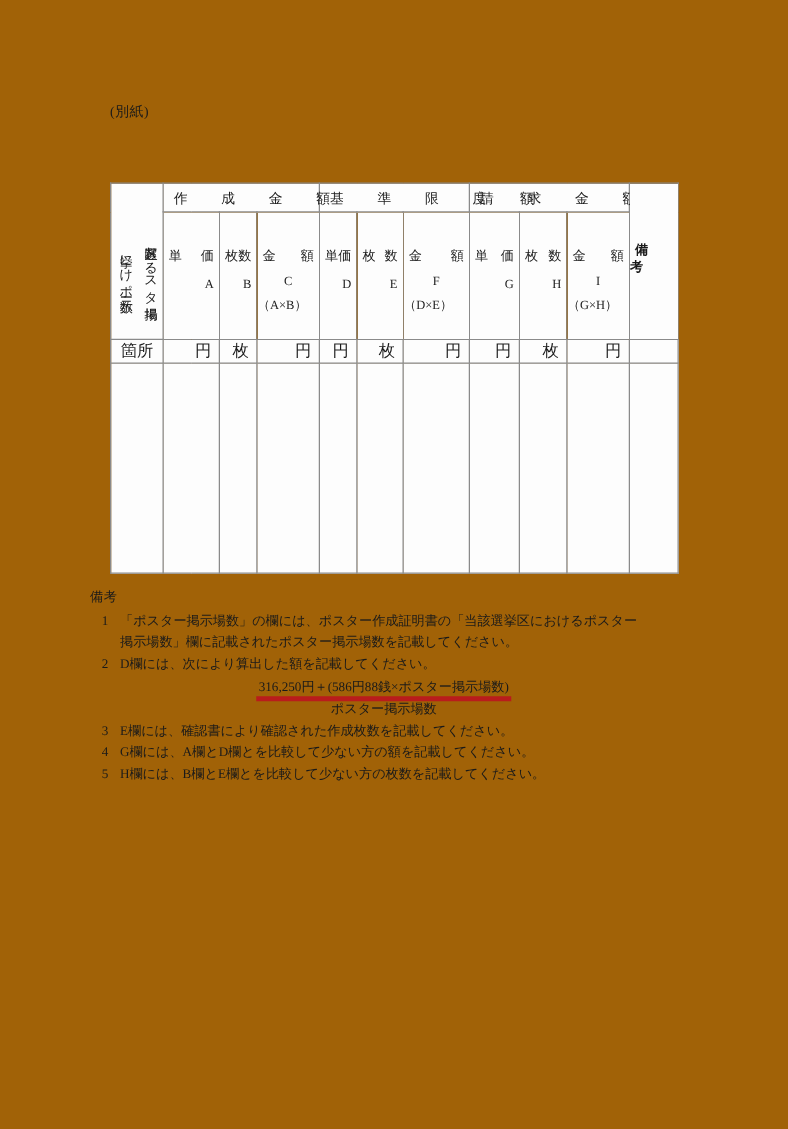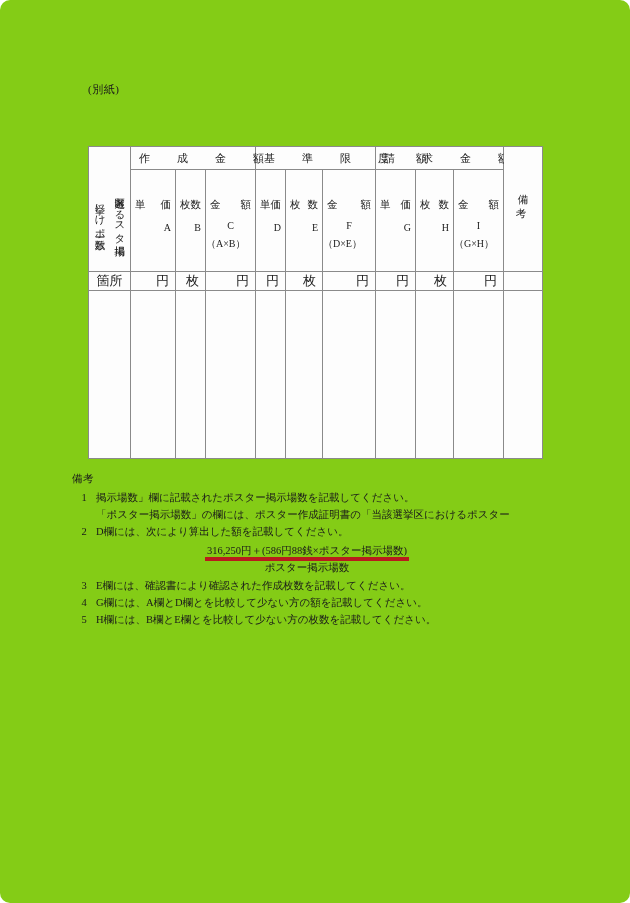--- a/index.html
+++ b/index.html
@@ -12,22 +12,21 @@
     height: 903px;
     position: relative;
     font-family: "Liberation Serif", "DejaVu Serif", serif;
     color: #1a1a1a;
     overflow: hidden;
   }
 
   .page {
     position: absolute;
     inset: 0;
-    background: #84cc16;
-    border-radius: 10px;
+    background: #a16207;
   }
 
   
   .attachment-mark {
     position: absolute;
     left: 88px;
     top: 82px;
     font-size: 11px;
     letter-spacing: 0.5px;
     white-space: nowrap;
@@ -145,24 +144,25 @@
   
   .remarks-head {
     height: 123px;
     position: relative;
   }
   .remarks-head span {
     position: absolute;
     top: 46px;
     left: 0;
     right: 0;
-    text-align: center;
+    text-align: left;
     font-size: 10.5px;
     letter-spacing: 4px;
     text-indent: 4px;
+    font-weight: bold;
   }
 
   
   .unit {
     height: 18px;
     vertical-align: middle !important;
     font-size: 13px;
     text-align: right;
     padding-right: 6px !important;
     white-space: nowrap;
@@ -380,22 +380,22 @@
     </tbody>
       </table>
   </div>
 
   <div class="notes">
     <div class="notes-title">備考</div>
 
     <div class="note">
       <div class="note-num">1</div>
       <div class="note-body">
+        <p>「ポスター掲示場数」の欄には、ポスター作成証明書の「当該選挙区におけるポスター</p>
         <p>掲示場数」欄に記載されたポスター掲示場数を記載してください。</p>
-        <p>「ポスター掲示場数」の欄には、ポスター作成証明書の「当該選挙区におけるポスター</p>
       </div>
     </div>
 
     <div class="note">
       <div class="note-num">2</div>
       <div class="note-body">
         <p>D欄には、次により算出した額を記載してください。</p>
         <div class="formula">
           <span class="frac">
             <span class="num">316,250円＋(586円88銭×ポスター掲示場数)</span><br>

